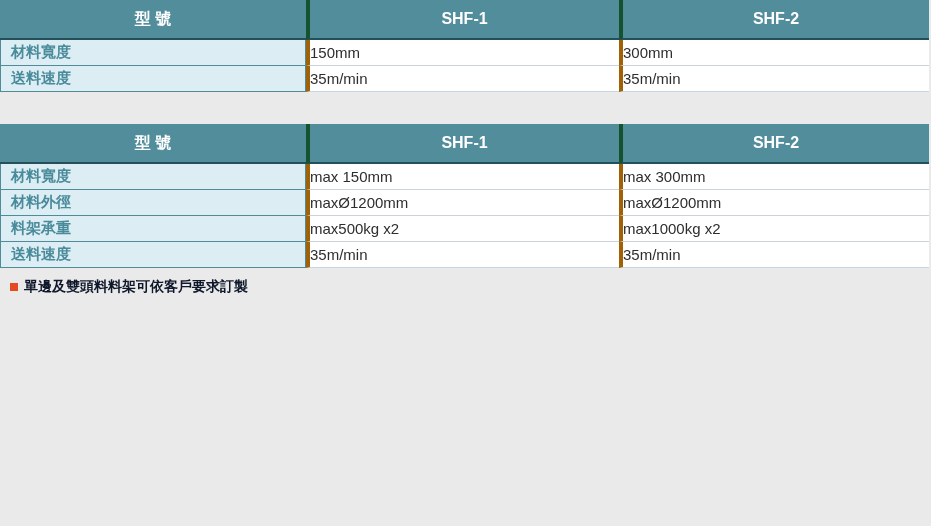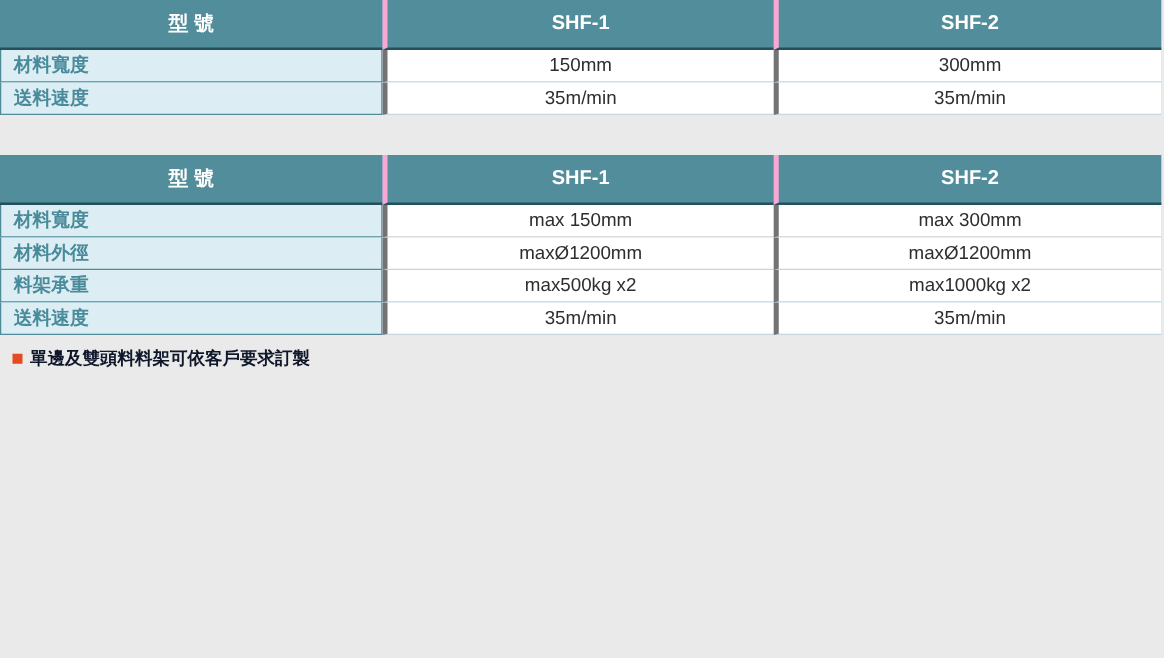--- a/index.html
+++ b/index.html
@@ -10,53 +10,53 @@
     font-family: "Liberation Sans", "DejaVu Sans", sans-serif;
     overflow: hidden;
   }
   .page { width: 931px; }
 
   table.spec-table {
     width: 929px;
     border-collapse: separate;
     border-spacing: 0;
     table-layout: fixed;
-    background: #7dd3fc;
+    background: #ef4444;
   }
   table.spec-table + table.spec-table { margin-top: 32px; }
 
   th {
     background: #528d9b;
     color: #ffffff;
     font-size: 16px;
     font-weight: bold;
     height: 40px;
     text-align: center;
     border-bottom: 2px solid #24505c;
     padding: 0;
   }
-  th.col-head { border-left: 4px solid #f9a8d4; }
+  th.col-head { border-left: 4px solid #14532d; }
 
   td { height: 26px; padding: 0; font-size: 15px; }
 
   td.c-label {
     background: #dceef4;
     color: #4a8b9b;
     font-weight: bold;
     text-align: left;
     padding-left: 10px;
     border-left: 1px solid #4f8b99;
     border-right: 1px solid #4f8b99;
     border-bottom: 1px solid #4f8b99;
   }
   td.c-data {
     background: #ffffff;
     color: #2e2e2e;
-    text-align: center;
-    border-left: 4px solid #737373;
+    text-align: left;
+    border-left: 4px solid #a16207;
     border-bottom: 1px solid #cbd2d8;
   }
   tr:last-child td.c-data { border-bottom: 1px solid #c6d7e2; }
 
   .footnote {
     padding: 10px 0 0 10px;
     font-size: 14px;
     font-weight: bold;
     color: #0f172a;
     display: flex;

